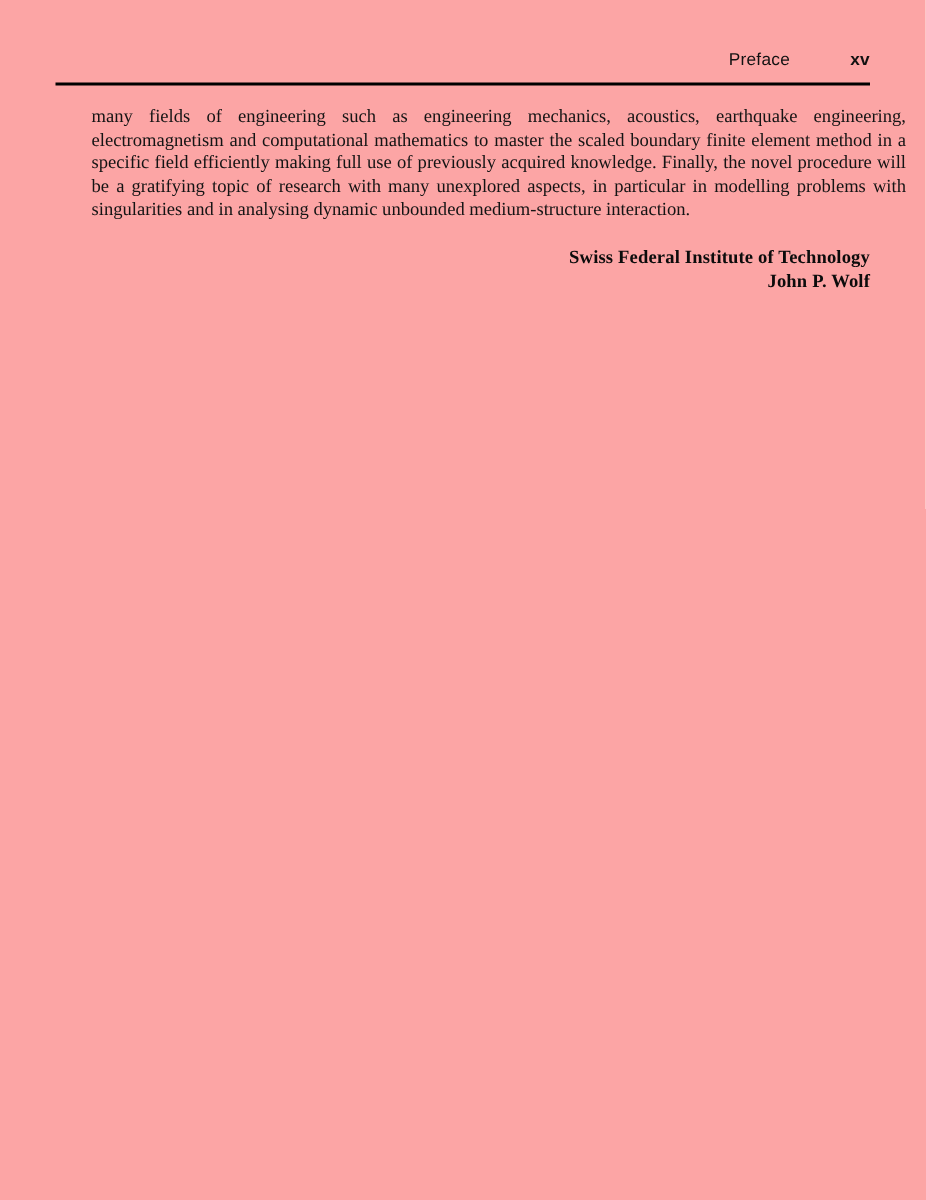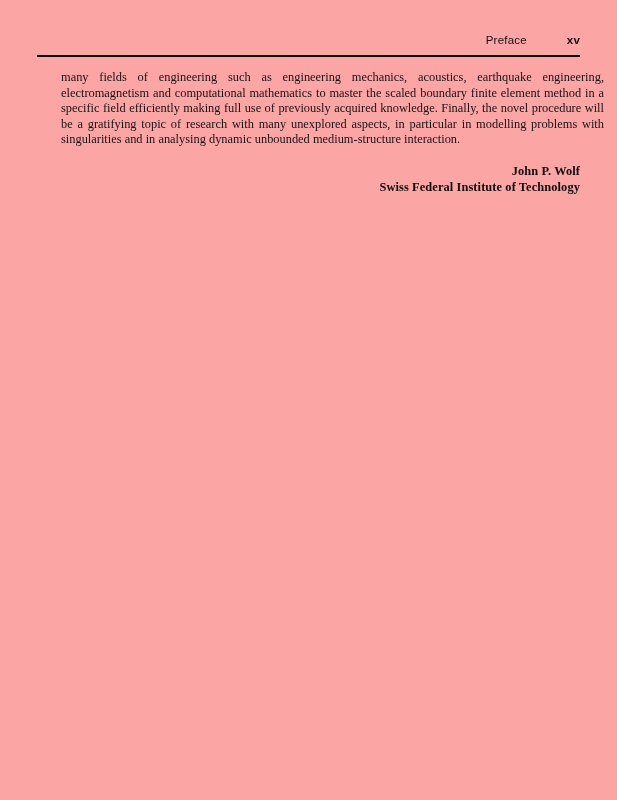--- a/index.html
+++ b/index.html
@@ -94,17 +94,17 @@
     <span class="head-folio">xv</span>
   </div>
 
   <div class="rule"></div>
 
   <div class="body-block">
     <p>many fields of engineering such as engineering mechanics, acoustics, earthquake engineering, electromagnetism and computational mathematics to master the scaled boundary finite element method in a specific field efficiently making full use of previously acquired knowledge. Finally, the novel procedure will be a gratifying topic of research with many unexplored aspects, in particular in modelling problems with singularities and in analysing dynamic unbounded medium-structure interaction.</p>
   </div>
 
   <div class="signature">
+    <span class="sig-line">Swiss Federal Institute of Technology</span>
     <span class="sig-line">John P. Wolf</span>
-    <span class="sig-line">Swiss Federal Institute of Technology</span>
   </div>
 
 </div>
 
 </body></html>

